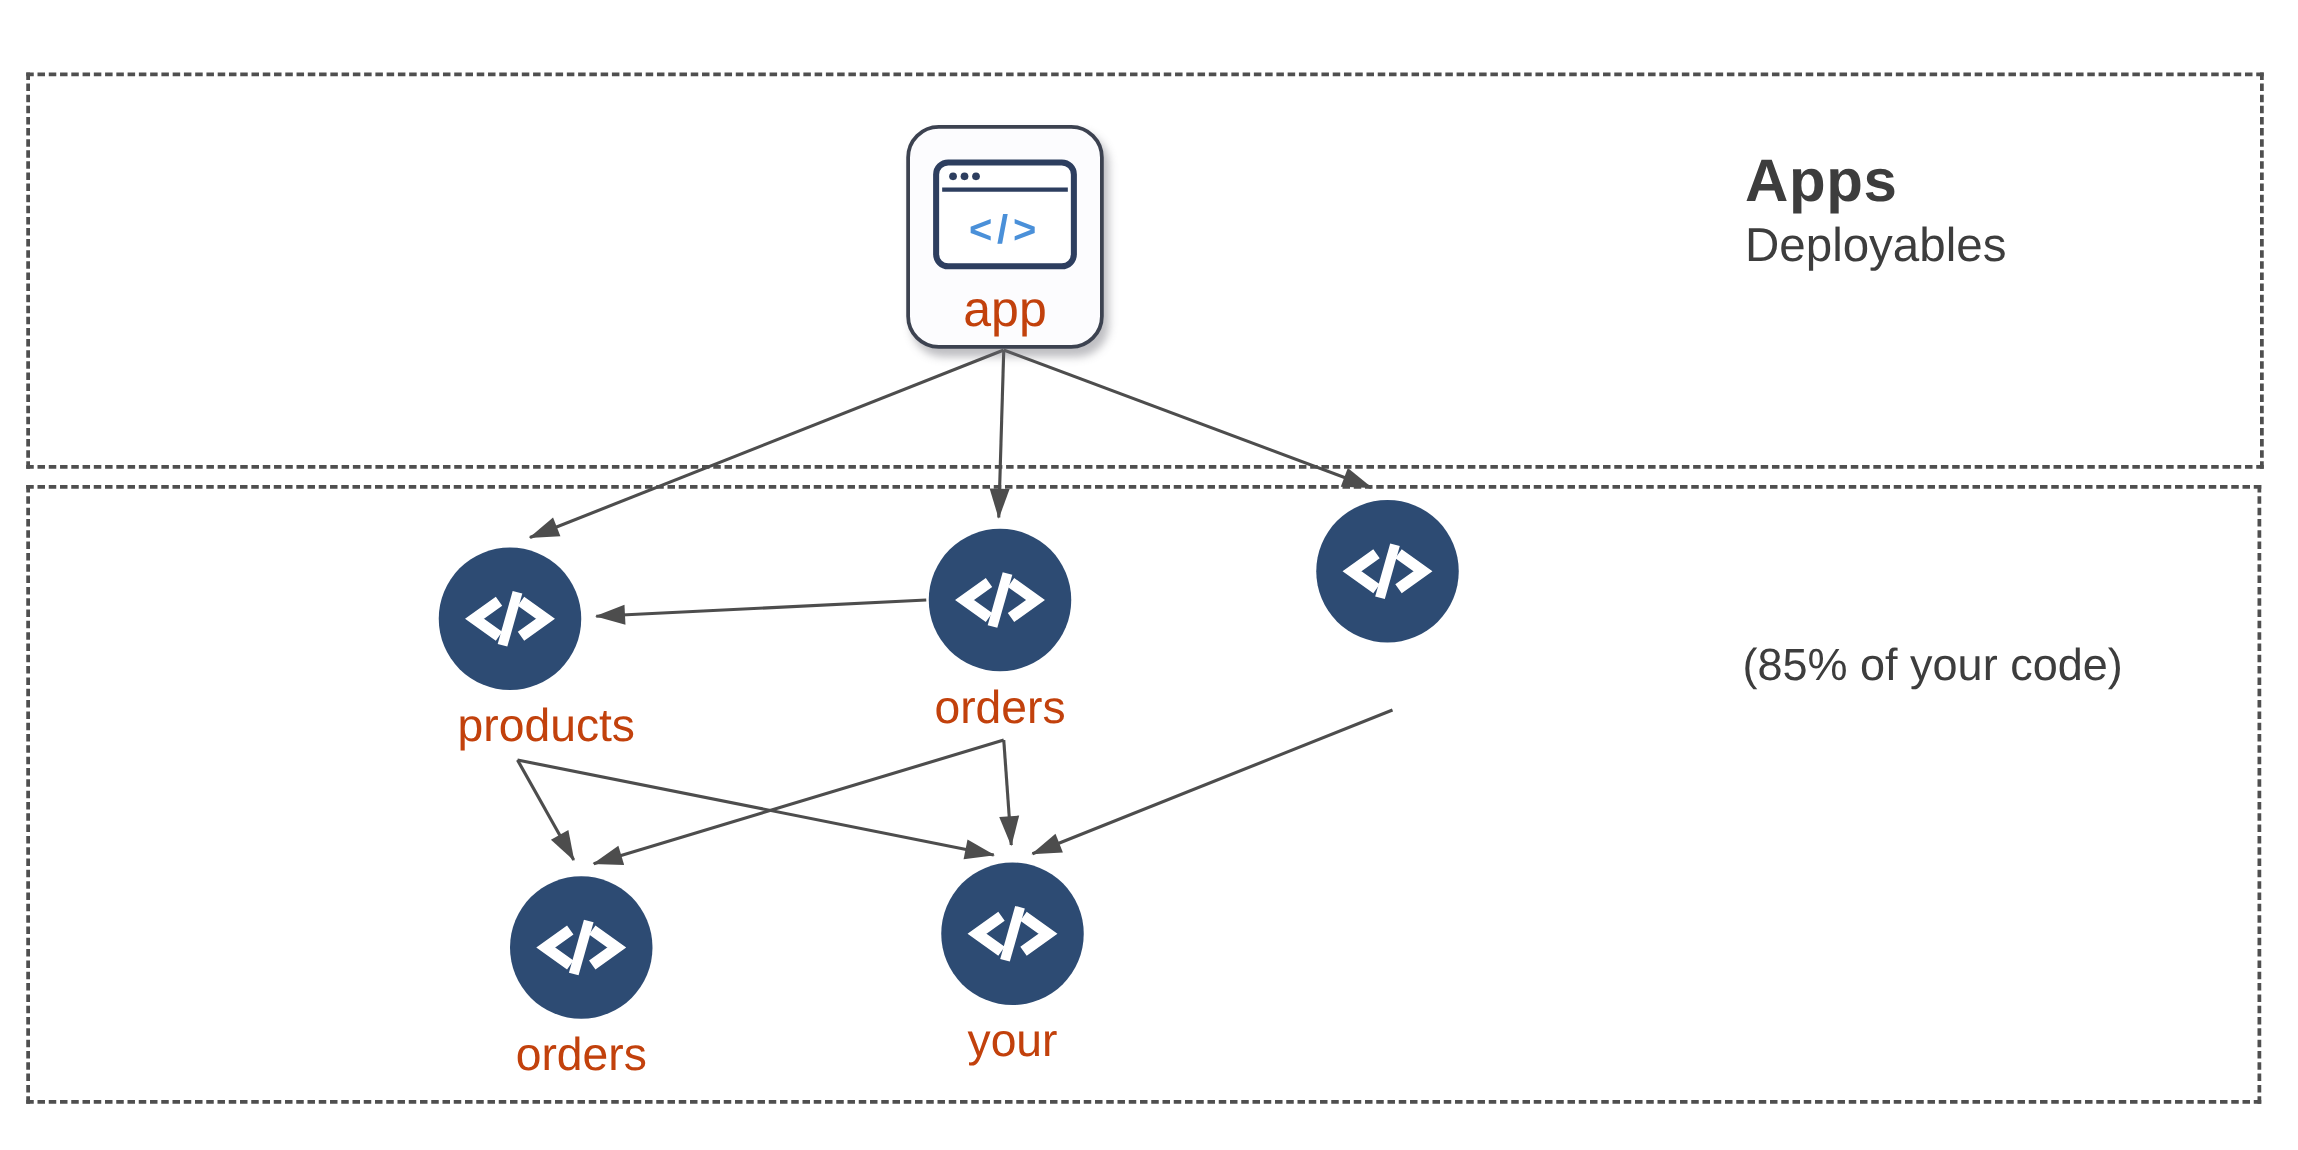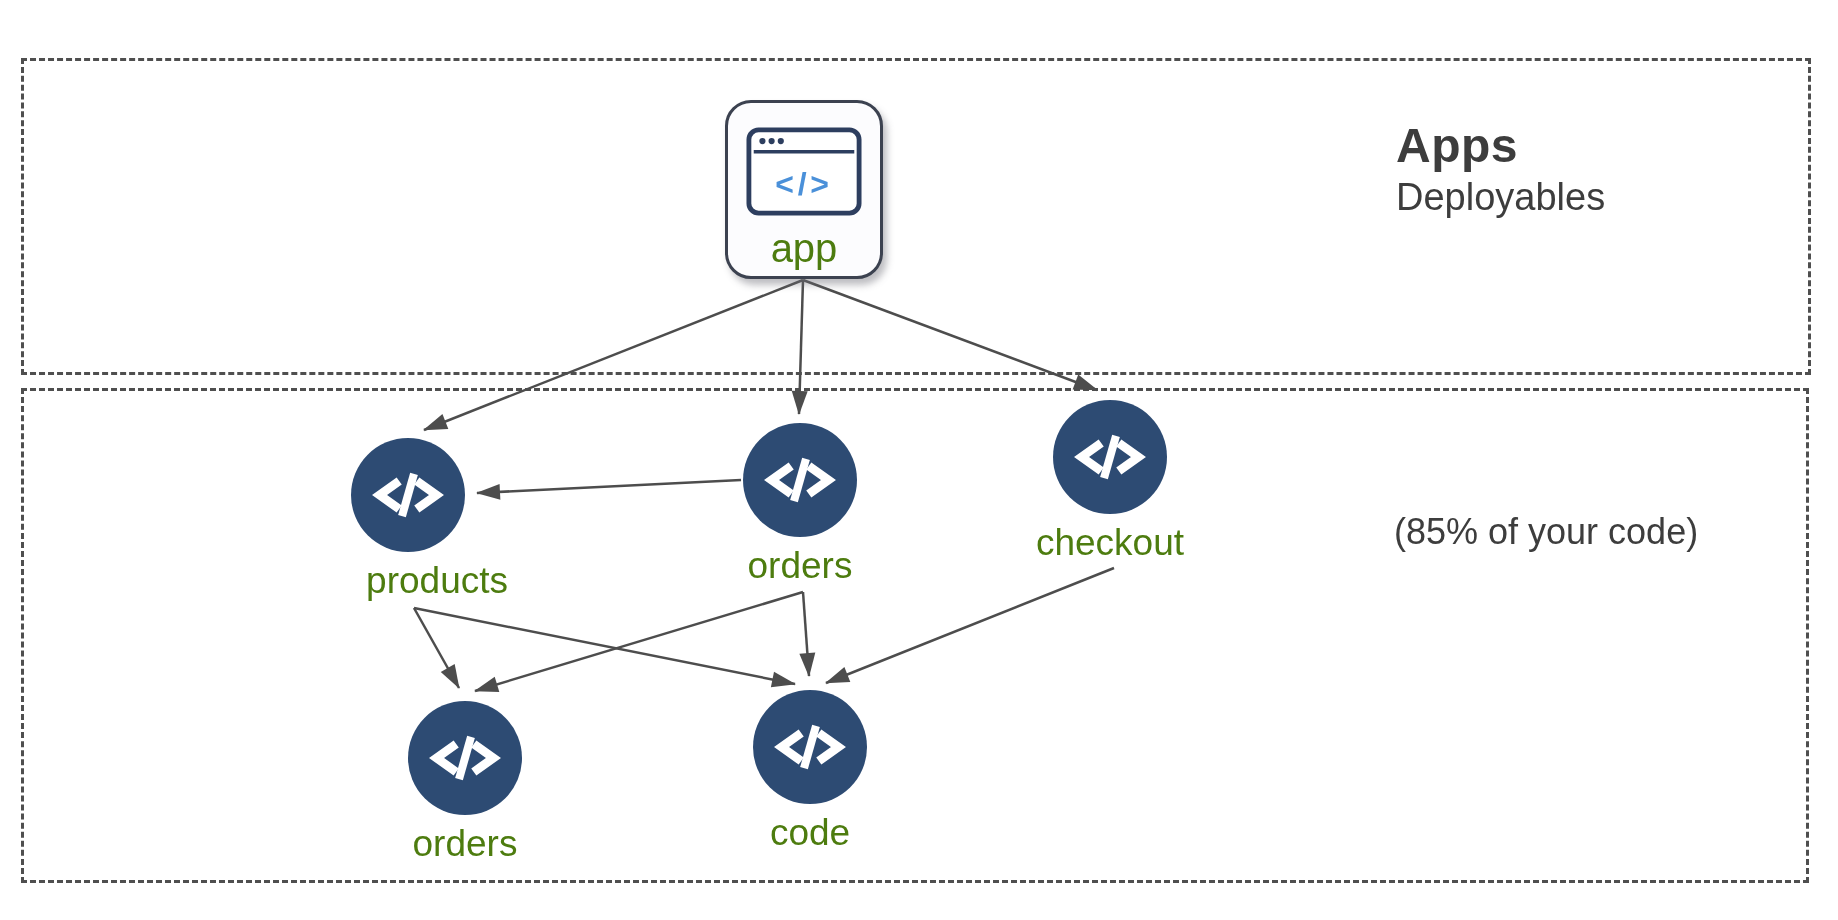--- a/index.html
+++ b/index.html
@@ -19,21 +19,21 @@
   
   #edges{position:absolute;left:0;top:0;pointer-events:none;}
 
   
   .node-lib{position:absolute;width:200px;text-align:center;}
   .circle{width:114px;height:114px;border-radius:50%;background:#2d4b73;
           margin:0 auto;display:flex;align-items:center;justify-content:center;}
   .circle svg{width:80px;height:80px;}
   .chev{fill:none;stroke:#ffffff;stroke-width:11;stroke-linejoin:miter;stroke-linecap:butt;}
   .slash{fill:none;stroke:#ffffff;stroke-width:10;stroke-linecap:butt;}
-  .node-label{font-size:37px;color:#4d7c0f;margin-top:8px;white-space:nowrap;}
+  .node-label{font-size:37px;color:#c2410c;margin-top:8px;white-space:nowrap;}
 
   
   .node-app{position:absolute;background:#fcfcfe;border:3px solid #3c4250;border-radius:26px;
             box-sizing:border-box;display:flex;flex-direction:column;align-items:center;
             justify-content:flex-start;padding-top:24px;
             box-shadow:4px 6px 7px rgba(110,110,120,0.45);}
   .browser-icon{width:116px;height:89px;}
   .app-label{font-size:40px;margin-top:10px;}
 </style>
 </head>
@@ -103,36 +103,35 @@
     <div class="node-label">orders</div>
   </div>
       <div class="node-lib" style="left: 1010px; top: 400px;">
     <div class="circle">
       <svg viewBox="0 0 100 100">
         <path class="chev" d="M39 32.5 L14.5 50 L39 67.5"></path>
         <path class="chev" d="M61 32.5 L85.5 50 L61 67.5"></path>
         <path class="slash" d="M57.5 23.5 L42.5 76.5"></path>
       </svg>
     </div>
-    <div class="node-label">checkout</div>
   </div>
       <div class="node-lib" style="left: 365px; top: 701px;">
     <div class="circle">
       <svg viewBox="0 0 100 100">
         <path class="chev" d="M39 32.5 L14.5 50 L39 67.5"></path>
         <path class="chev" d="M61 32.5 L85.5 50 L61 67.5"></path>
         <path class="slash" d="M57.5 23.5 L42.5 76.5"></path>
       </svg>
     </div>
     <div class="node-label">orders</div>
   </div>
       <div class="node-lib" style="left: 710px; top: 690px;">
     <div class="circle">
       <svg viewBox="0 0 100 100">
         <path class="chev" d="M39 32.5 L14.5 50 L39 67.5"></path>
         <path class="chev" d="M61 32.5 L85.5 50 L61 67.5"></path>
         <path class="slash" d="M57.5 23.5 L42.5 76.5"></path>
       </svg>
     </div>
-    <div class="node-label">code</div>
+    <div class="node-label">your</div>
   </div>
     </div>
 </div>
 
 </body></html>

